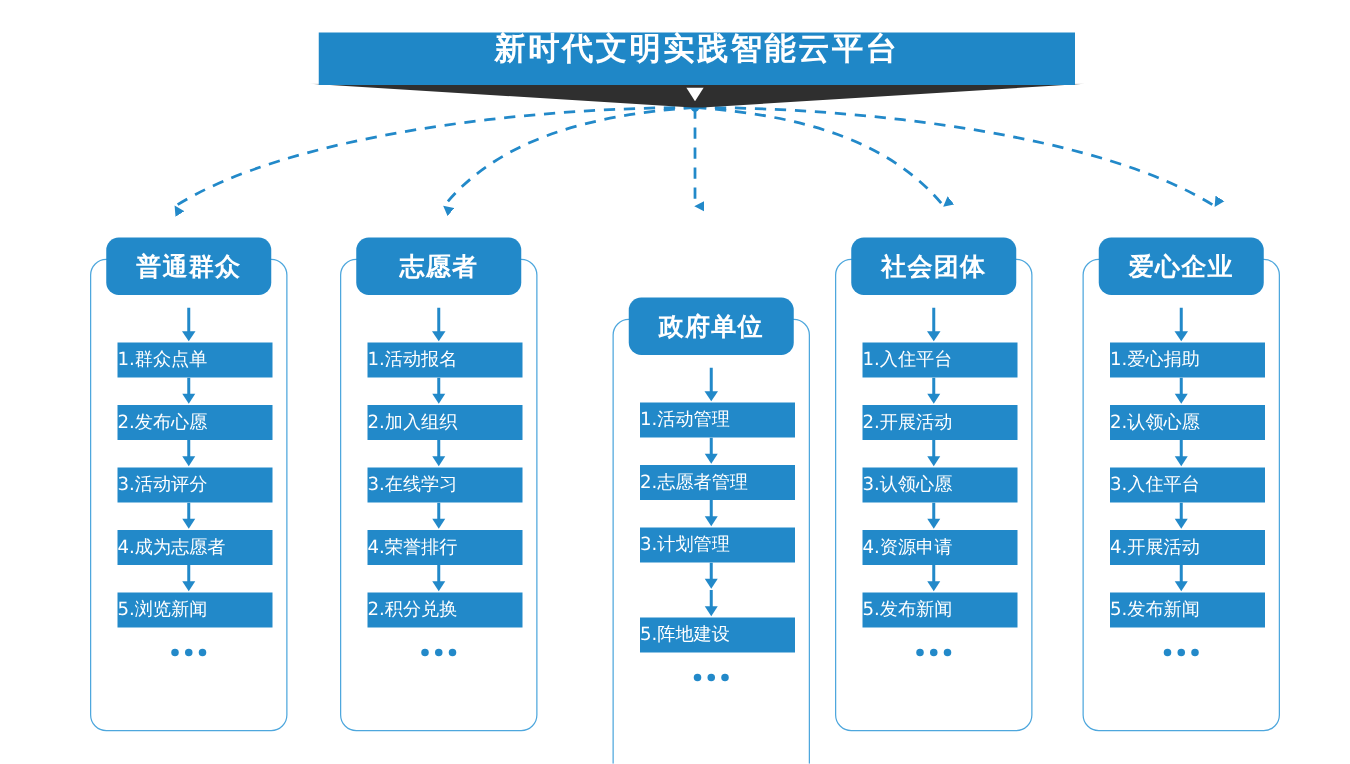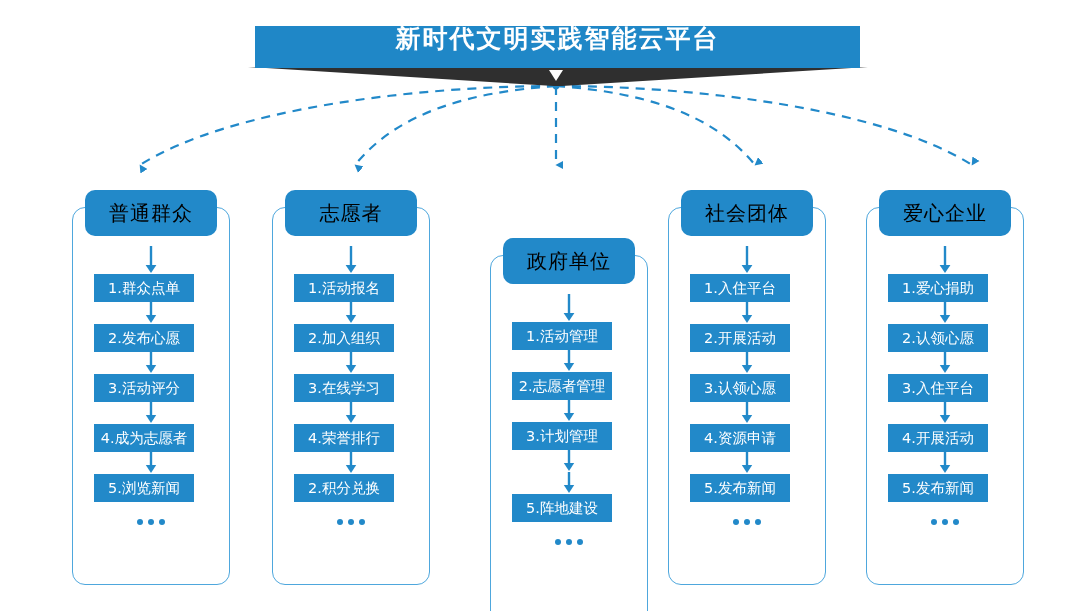--- a/index.html
+++ b/index.html
@@ -100,23 +100,23 @@
     width: 132px;
     height: 46px;
     background: #2289c9;
     border-radius: 10px;
     display: flex;
     align-items: center;
     justify-content: center;
     z-index: 3;
   }
   .col-header-label {
-    color: #000000;
+    color: #ffffff;
     font-size: 20px;
-    font-weight: normal;
+    font-weight: bold;
     letter-spacing: 1px;
     line-height: 1;
     white-space: nowrap;
   }
 
   .col-body {
     position: absolute;
     left: 0;
     top: 0;
     width: 100%;
@@ -134,26 +134,25 @@
   }
 
   .items {
     position: absolute;
     left: 50%;
     transform: translateX(-50%);
     top: 66px;
     width: 114px;
   }
   .item {
-    width: 100px;
+    width: 124px;
     height: 28px;
     background: #2289c9;
     display: flex;
     align-items: center;
-    justify-content: center;
   }
   .item-label {
     color: #ffffff;
     font-size: 14.5px;
     line-height: 1;
     white-space: nowrap;
   }
   .step-arrow {
     width: 114px;
     height: 22px;

